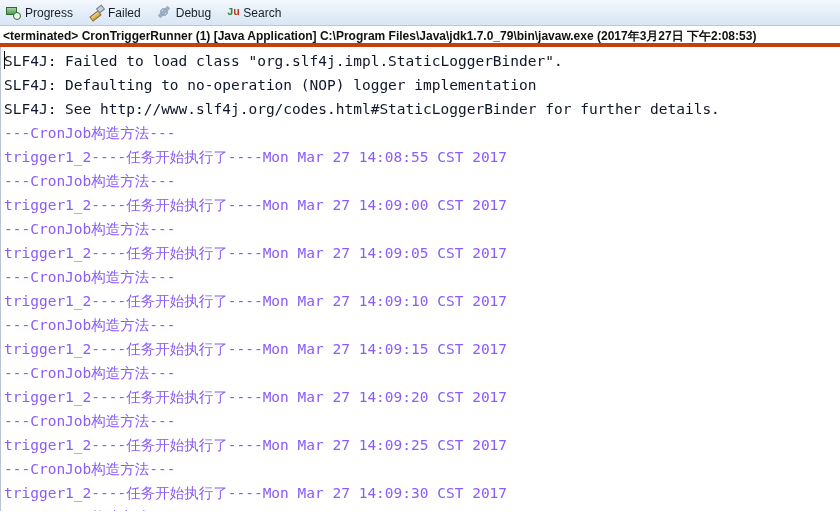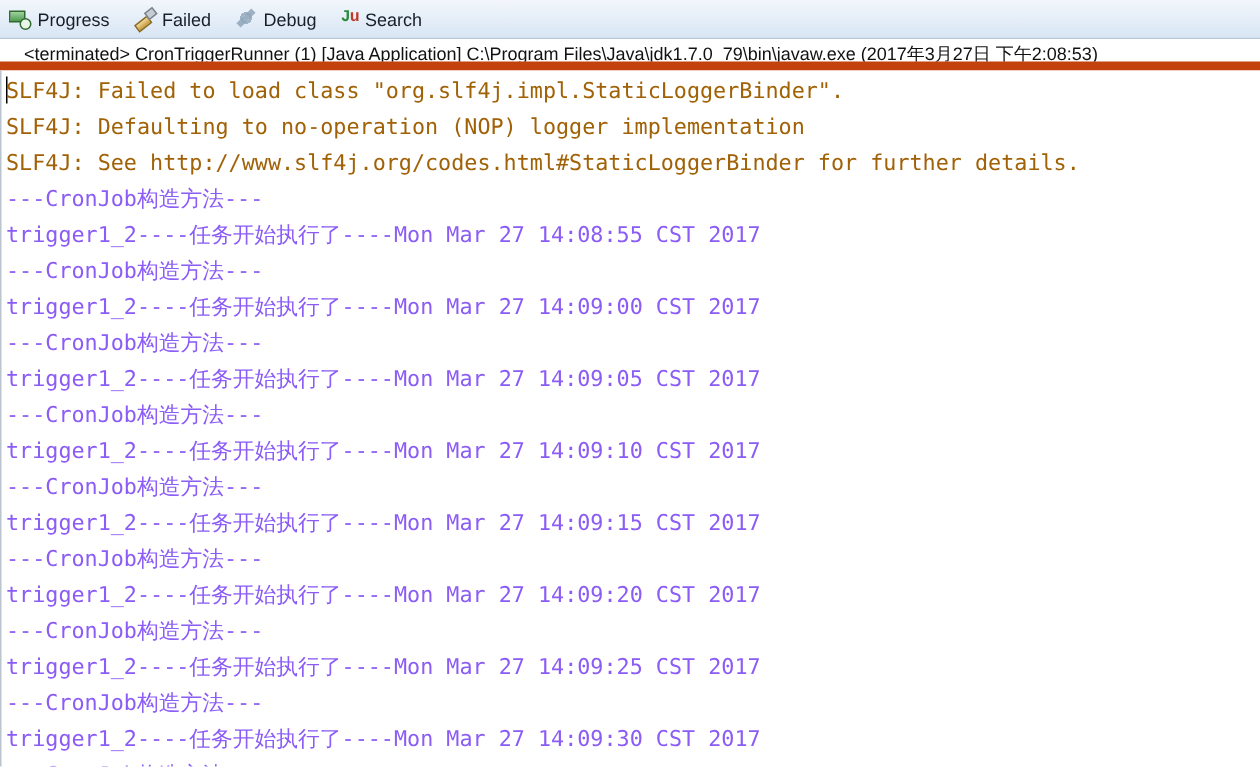--- a/index.html
+++ b/index.html
@@ -168,26 +168,27 @@
   }
   .ju-j { color: #2e8b3d; }
   .ju-u { color: #c0392b; }
 
   
   #launchinfo {
     height: 21px;
     line-height: 20px;
     font-size: 12px;
     color: #111111;
-    padding-left: 16px;
-    background: #ffffff;
-    border-bottom: 6px solid #c2410c;
+    padding-left: 3px;
+    background: #ffffff;
+    border-bottom: 4px solid #c2410c;
     white-space: nowrap;
     overflow: hidden;
     box-sizing: border-box;
+    font-weight: bold;
   }
 
   
   #consolebody {
     position: relative;
     height: 464px;
     background: #ffffff;
     overflow: hidden;
     box-sizing: border-box;
     border-left: 1px solid #b9c4cf;
@@ -196,21 +197,21 @@
     padding: 2px 0 0 3px;
     font-family: "DejaVu Sans Mono", "Liberation Mono", monospace;
     font-size: 14.5px;
     line-height: 24px;
     white-space: pre;
   }
   .line {
     white-space: pre;
     height: 24px;
   }
-  .err { color: #a16207; }
+  .err { color: #0f172a; }
   .out { color: #8b5cf6; }
   #caret {
     position: absolute;
     left: 3px;
     top: 4px;
     width: 1px;
     height: 18px;
     background: #000;
   }
 </style>

